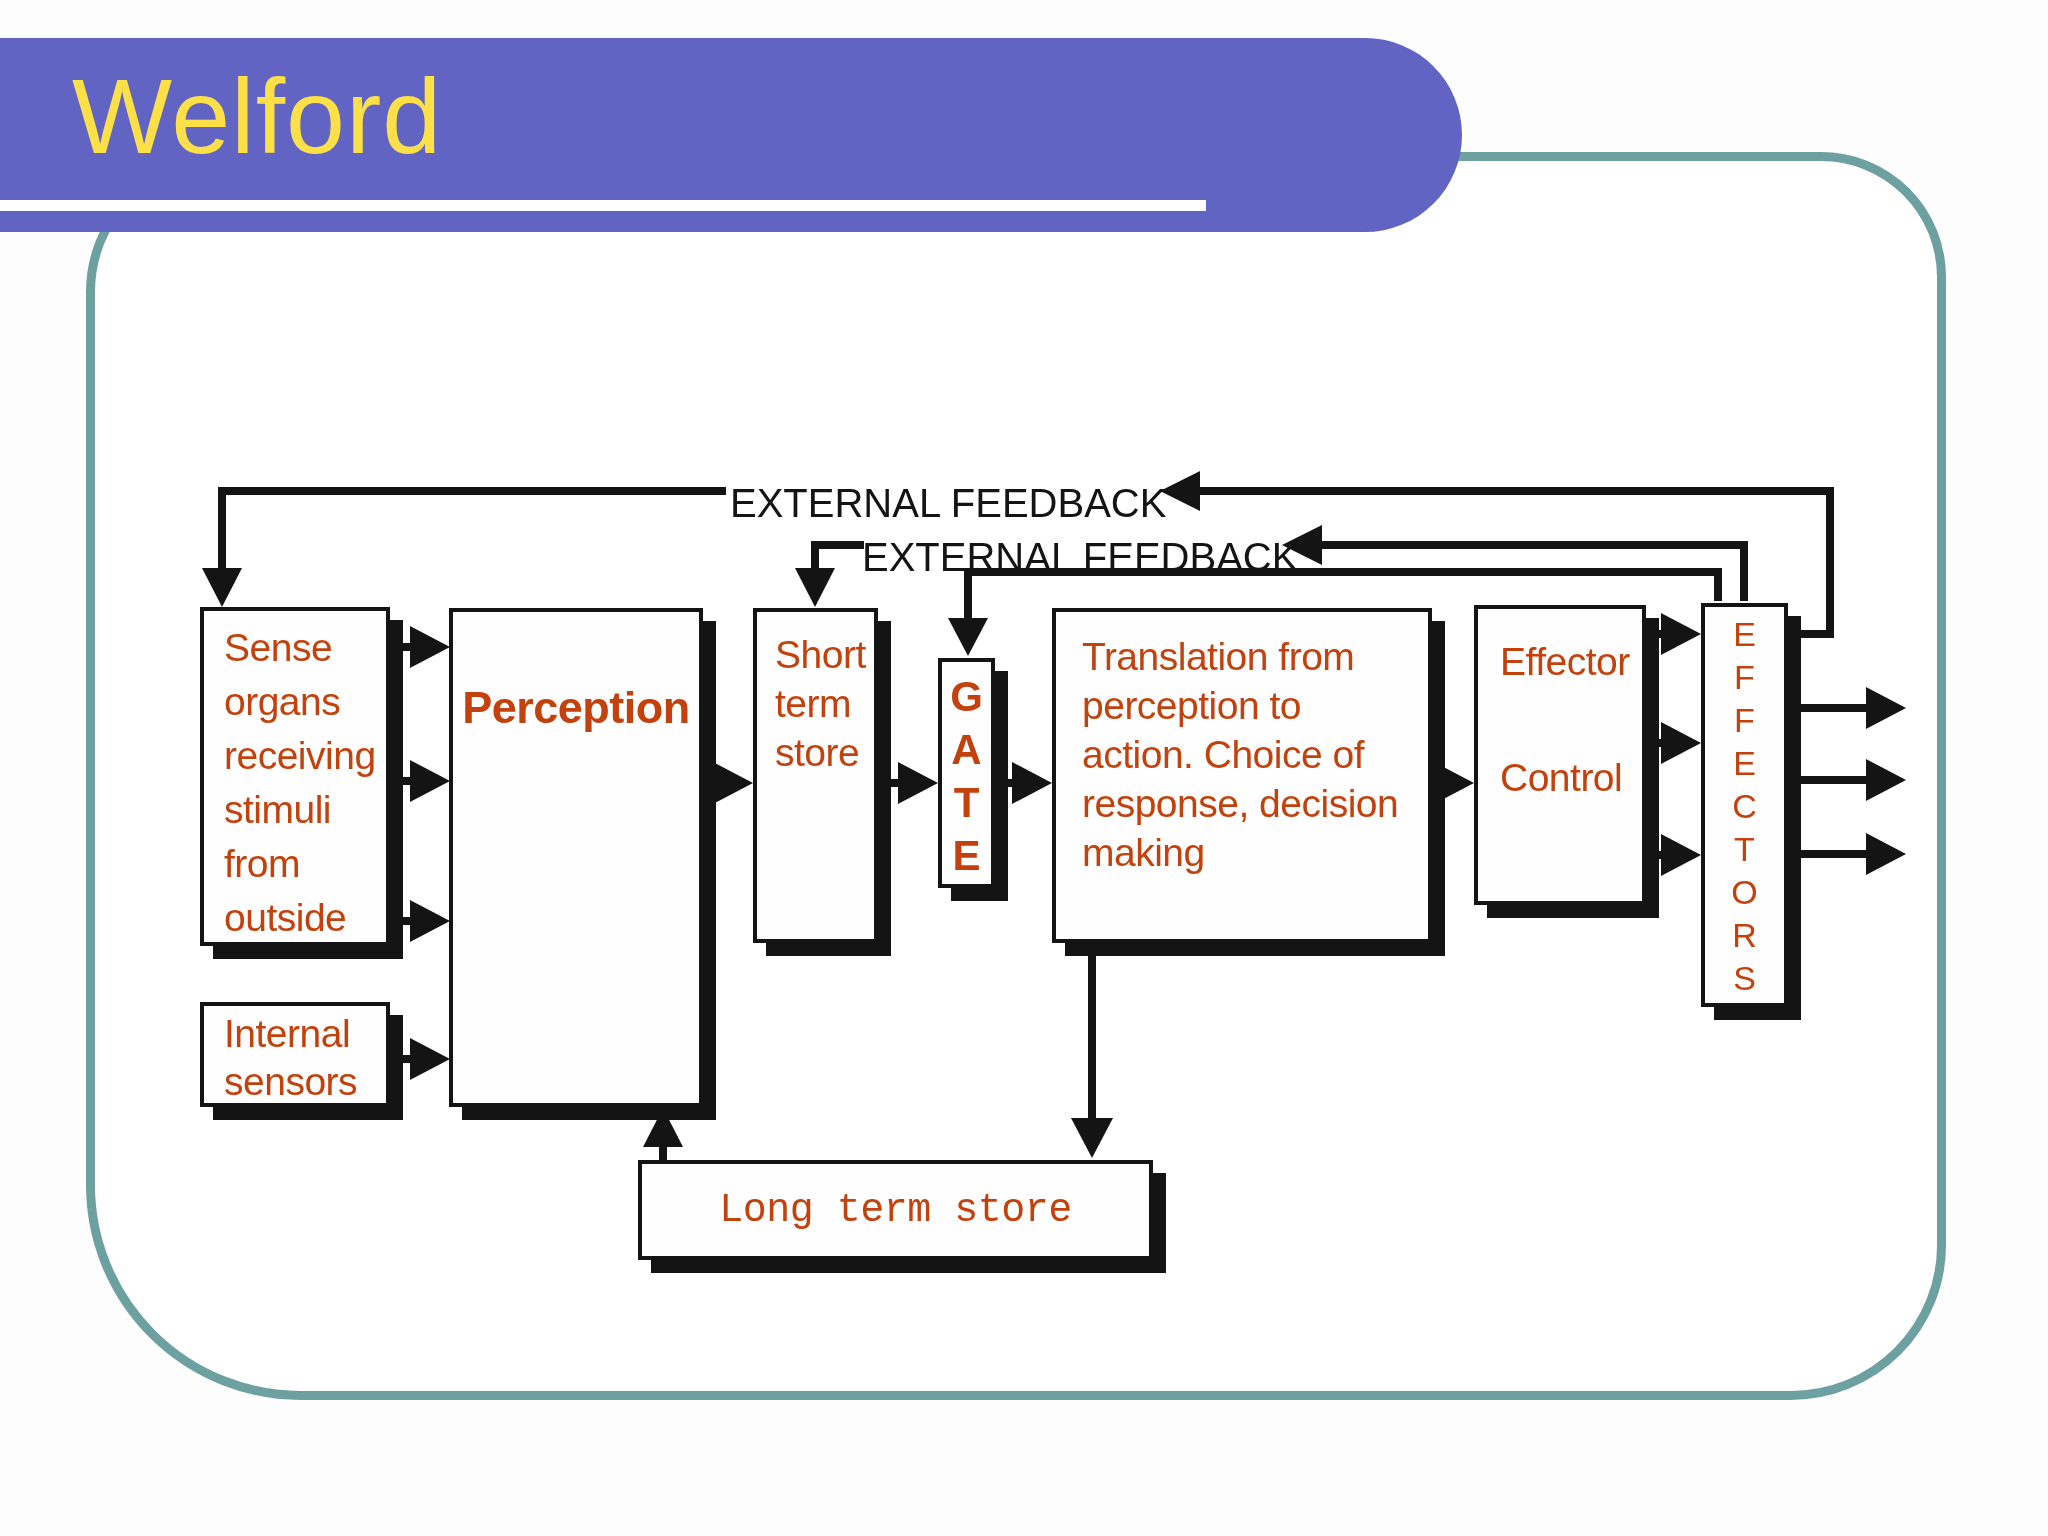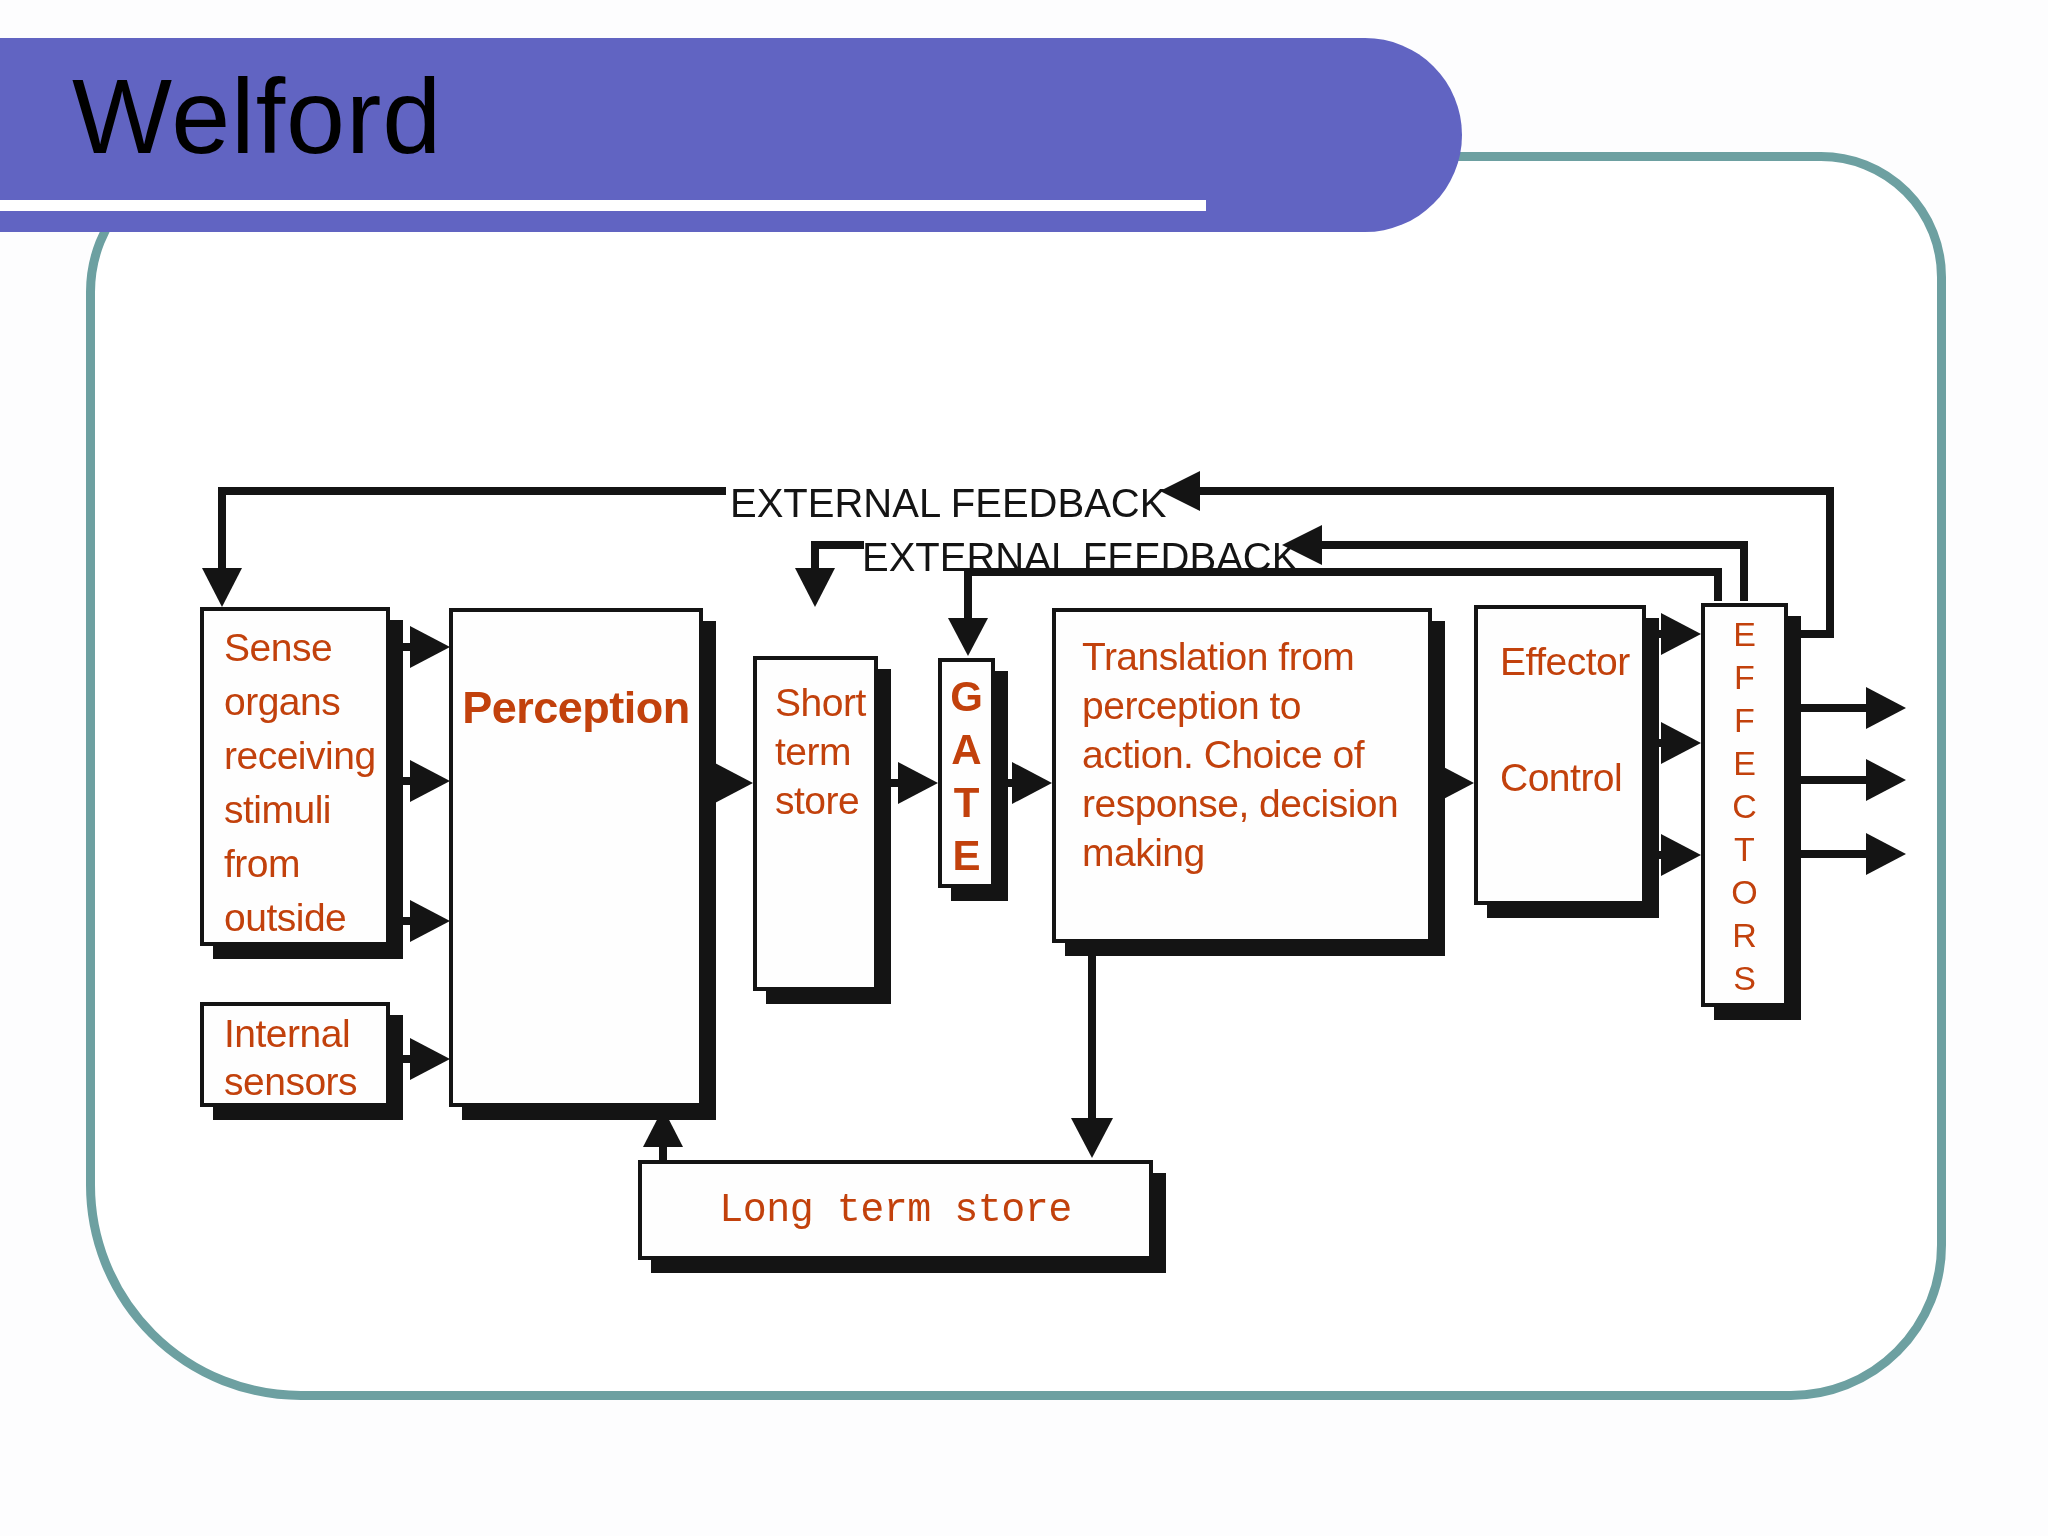--- a/index.html
+++ b/index.html
@@ -34,21 +34,21 @@
   }
   .header-underline {
     position: absolute;
     left: 0; top: 162px;
     width: 1206px; height: 11px;
     background: #ffffff;
   }
   .title {
     position: absolute;
     left: 72px; top: 18px;
-    color: #000000;
+    color: #fde047;
     font-size: 106px;
     font-weight: 400;
     letter-spacing: 1px;
     white-space: nowrap;
   }
 
   
   .diagram { position: absolute; left: 0; top: 0; width: 2048px; height: 1536px; z-index: 2; }
   svg.wires { position: absolute; left: 0; top: 0; }
 
@@ -62,21 +62,21 @@
     white-space: pre-line;
     font-size: 39px;
     line-height: 51px;
     letter-spacing: -0.5px;
     z-index: 3;
   }
 
   .box-sense       { left: 200px; top: 607px; width: 190px; height: 339px; padding: 10px 0 0 20px; line-height: 54px; }
   .box-internal    { left: 200px; top: 1002px; width: 190px; height: 105px; padding: 4px 0 0 20px; line-height: 48px; }
   .box-perception  { left: 449px; top: 608px; width: 254px; height: 499px; padding-top: 70px; text-align: center; font-weight: 700; font-size: 45px; }
-  .box-sts         { left: 753px; top: 608px; width: 125px; height: 335px; padding: 18px 0 0 18px; line-height: 49px; margin-top: 48px; }
+  .box-sts         { left: 753px; top: 608px; width: 125px; height: 335px; padding: 18px 0 0 18px; line-height: 49px; }
   .box-gate        { left: 938px; top: 658px; width: 57px; height: 230px; padding-top: 8px; text-align: center; font-weight: 700; font-size: 42px; line-height: 53px; letter-spacing: 0; }
   .box-translation { left: 1052px; top: 608px; width: 380px; height: 335px; padding: 20px 0 0 26px; line-height: 49px; }
   .box-effcontrol  { left: 1474px; top: 605px; width: 172px; height: 300px; padding: 24px 0 0 22px; line-height: 58px; }
   .box-effectors   { left: 1701px; top: 603px; width: 87px; height: 404px; padding-top: 6px; text-align: center; font-size: 34px; line-height: 43px; letter-spacing: 0; }
   .box-lts         { left: 638px; top: 1160px; width: 515px; height: 100px; display: flex; align-items: center; justify-content: center; padding: 0; font-size: 40px; font-family: Liberation Mono, monospace; }
 
   .feedback-label {
     position: absolute;
     color: #141414;
     font-size: 40px;

